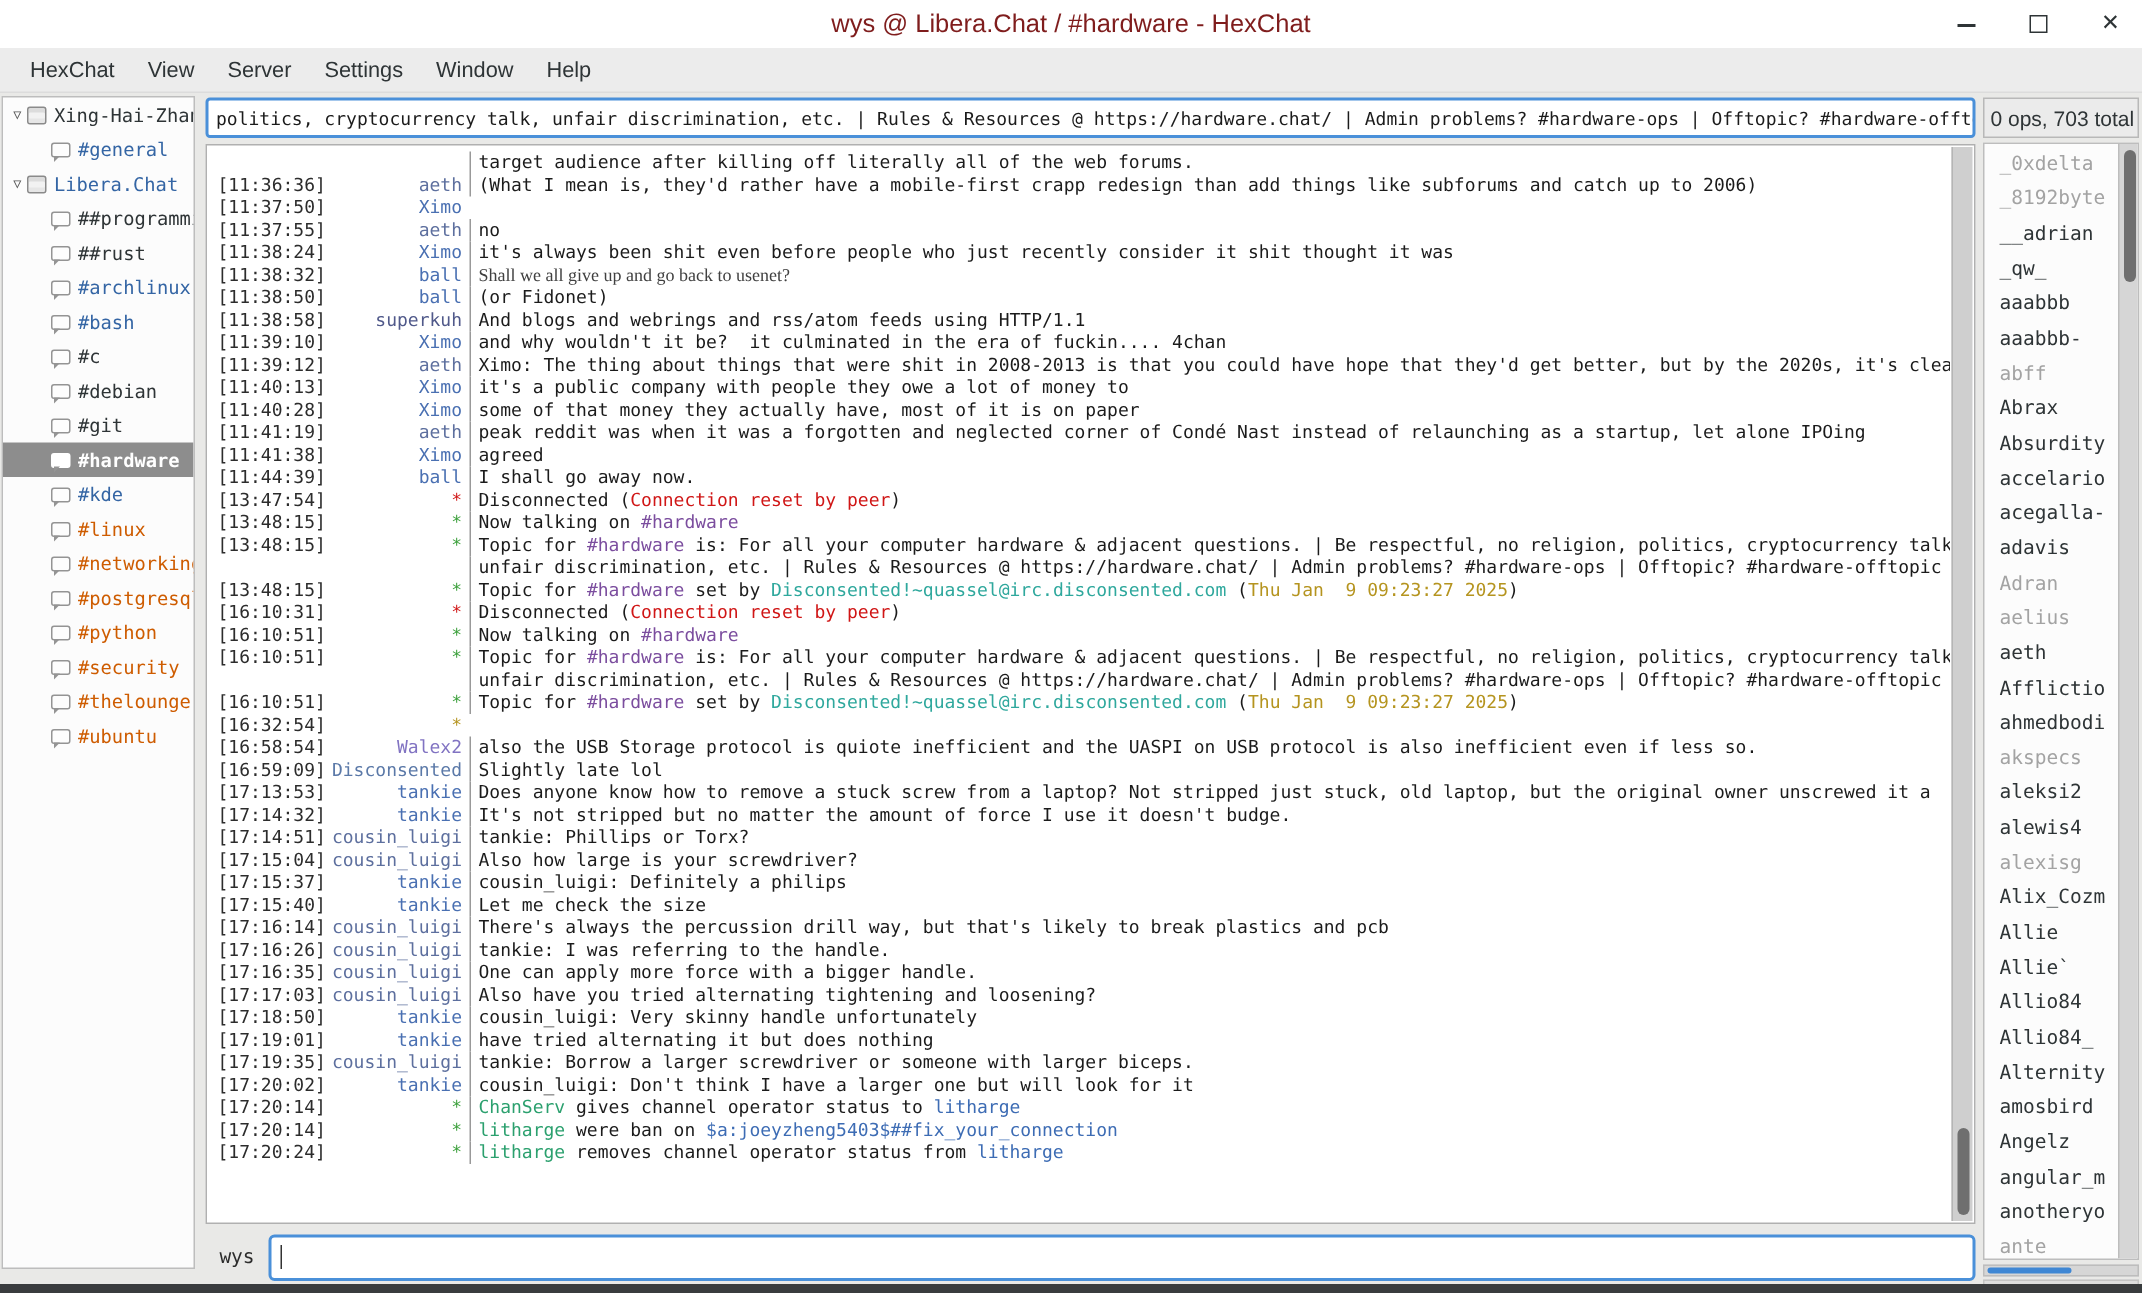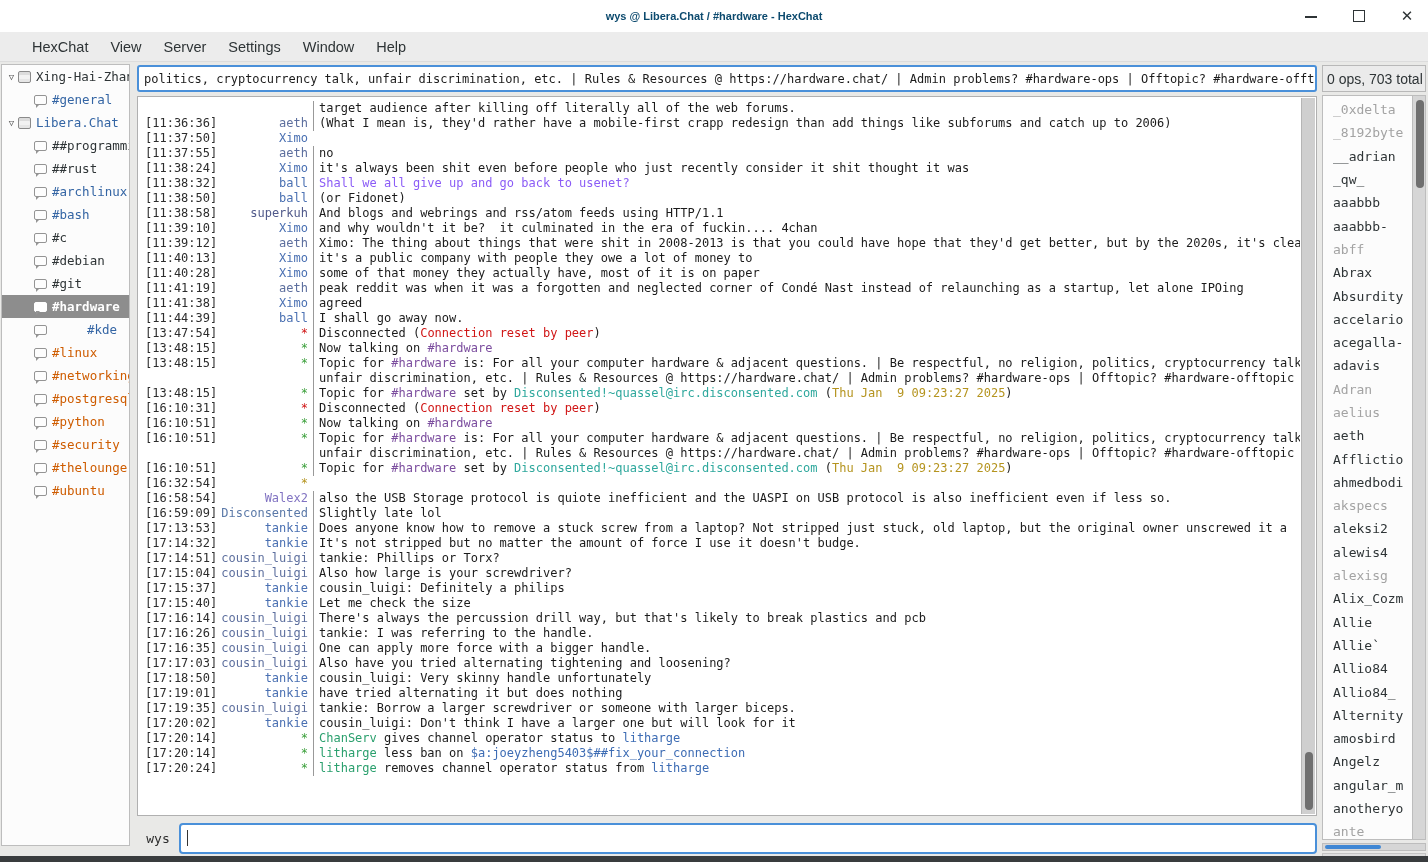--- a/index.html
+++ b/index.html
@@ -2,30 +2,30 @@
 <html><head>
 <meta charset="utf-8">
 <style>
   * { box-sizing: border-box; margin: 0; padding: 0; }
   html,body { width:1428px; height:862px; overflow:hidden; }
   body { font-family:"Liberation Sans", sans-serif; background:#e9e9e7; position:relative; }
 
   
   .titlebar { position:absolute; top:0; left:0; width:1428px; height:32px; background:#ffffff;
               display:flex; align-items:center; justify-content:center; }
-  .title { font-size:11px; font-weight:bold; color:#0c4a6e; }
+  .title { font-size:17px; font-weight:normal; color:#7f1d1d; }
   .win-controls { position:absolute; right:14px; top:0; height:32px; display:flex; align-items:center; gap:34px; }
   .wc { width:14px; height:14px; position:relative; display:inline-block; cursor:default; }
   .wc-min::after { content:""; position:absolute; left:1px; right:1px; top:7px; height:1.5px; background:#2e3436; }
   .wc-max::after { content:""; position:absolute; left:1px; right:1px; top:1px; bottom:1px; border:1.5px solid #2e3436; }
   .wc-close { font-size:15px; color:#2e3436; line-height:14px; text-align:center; }
 
   
   .menubar { position:absolute; top:32px; left:0; width:1428px; height:30px; background:#ececec;
-             display:flex; align-items:center; padding-left:21px; border-bottom:1px solid #dcdcdc; }
+             display:flex; align-items:center; padding-left:9px; border-bottom:1px solid #dcdcdc; }
   .menu-item { font-size:14.5px; color:#2e3436; padding:4px 11px; }
 
   
   .tree-pane { position:absolute; left:1px; top:64px; width:129px; height:782px; background:#fcfcfc;
                border:1px solid #bdbdbd; overflow:hidden; font-family:"DejaVu Sans Mono", monospace; }
   .tree-row { height:23px; display:flex; align-items:center; white-space:nowrap; overflow:hidden; }
   .tree-row.sel { background:#8d8d8d; }
   .expander { width:16px; flex:none; font-size:9px; color:#555; text-align:center; padding-left:3px; }
   .tree-indent { width:32px; flex:none; }
   .icon { flex:none; display:inline-block; margin-right:5px; }
@@ -157,21 +157,21 @@
       <span class="tree-label" style="color: rgb(46, 52, 54);">#git</span>
     </div>
     <div class="tree-row sel">
       <span class="tree-indent"></span>
       <span class="icon chan-icon"></span>
       <span class="tree-label" style="color: rgb(255, 255, 255);">#hardware</span>
     </div>
     <div class="tree-row">
       <span class="tree-indent"></span>
       <span class="icon chan-icon"></span>
-      <span class="tree-label" style="color: rgb(52, 101, 164); margin-left: 35px;">#kde</span>
+      <span class="tree-label" style="color: rgb(52, 101, 164);">#kde</span>
     </div>
     <div class="tree-row">
       <span class="tree-indent"></span>
       <span class="icon chan-icon"></span>
       <span class="tree-label" style="color: rgb(206, 92, 0);">#linux</span>
     </div>
     <div class="tree-row">
       <span class="tree-indent"></span>
       <span class="icon chan-icon"></span>
       <span class="tree-label" style="color: rgb(206, 92, 0);">#networking</span>
@@ -229,21 +229,21 @@
         <span class="msg"><span style="color: rgb(27, 27, 27);">no</span></span>
       </div>
       <div class="chat-line">
         <span class="ts">[11:38:24]</span>
         <span class="nick" style="color: rgb(74, 112, 178);">Ximo</span>
         <span class="msg"><span style="color: rgb(27, 27, 27);">it's always been shit even before people who just recently consider it shit thought it was</span></span>
       </div>
       <div class="chat-line">
         <span class="ts">[11:38:32]</span>
         <span class="nick" style="color: rgb(74, 112, 178);">ball</span>
-        <span class="msg"><span style="color: #8b5cf6;">Shall we all give up and go back to usenet?</span></span>
+        <span class="msg"><span style="color: #404040; font-family: Liberation Serif, serif;">Shall we all give up and go back to usenet?</span></span>
       </div>
       <div class="chat-line">
         <span class="ts">[11:38:50]</span>
         <span class="nick" style="color: rgb(74, 112, 178);">ball</span>
         <span class="msg"><span style="color: rgb(27, 27, 27);">(or Fidonet)</span></span>
       </div>
       <div class="chat-line">
         <span class="ts">[11:38:58]</span>
         <span class="nick" style="color: rgb(80, 89, 138);">superkuh</span>
         <span class="msg"><span style="color: rgb(27, 27, 27);">And blogs and webrings and rss/atom feeds using HTTP/1.1</span></span>
@@ -426,21 +426,21 @@
         <span class="msg"><span style="color: rgb(27, 27, 27);">cousin_luigi: Don't think I have a larger one but will look for it</span></span>
       </div>
       <div class="chat-line">
         <span class="ts">[17:20:14]</span>
         <span class="nick" style="color: rgb(60, 160, 60);">*</span>
         <span class="msg"><span style="color: rgb(43, 160, 110);">ChanServ</span><span style="color: rgb(27, 27, 27);"> gives channel operator status to </span><span style="color: rgb(61, 108, 180);">litharge</span></span>
       </div>
       <div class="chat-line">
         <span class="ts">[17:20:14]</span>
         <span class="nick" style="color: rgb(60, 160, 60);">*</span>
-        <span class="msg"><span style="color: rgb(43, 160, 110);">litharge</span><span style="color: rgb(27, 27, 27);"> less ban on </span><span style="color: rgb(61, 108, 180);">$a:joeyzheng5403$##fix_your_connection</span></span>
+        <span class="msg"><span style="color: rgb(43, 160, 110);">litharge</span><span style="color: rgb(27, 27, 27);"> were ban on </span><span style="color: rgb(61, 108, 180);">$a:joeyzheng5403$##fix_your_connection</span></span>
       </div>
       <div class="chat-line">
         <span class="ts">[17:20:24]</span>
         <span class="nick" style="color: rgb(60, 160, 60);">*</span>
         <span class="msg"><span style="color: rgb(43, 160, 110);">litharge</span><span style="color: rgb(27, 27, 27);"> removes channel operator status from </span><span style="color: rgb(61, 108, 180);">litharge</span></span>
       </div>
     </div>
   <div class="chat-vscroll">
     <div class="chat-vthumb"></div>
   </div>

